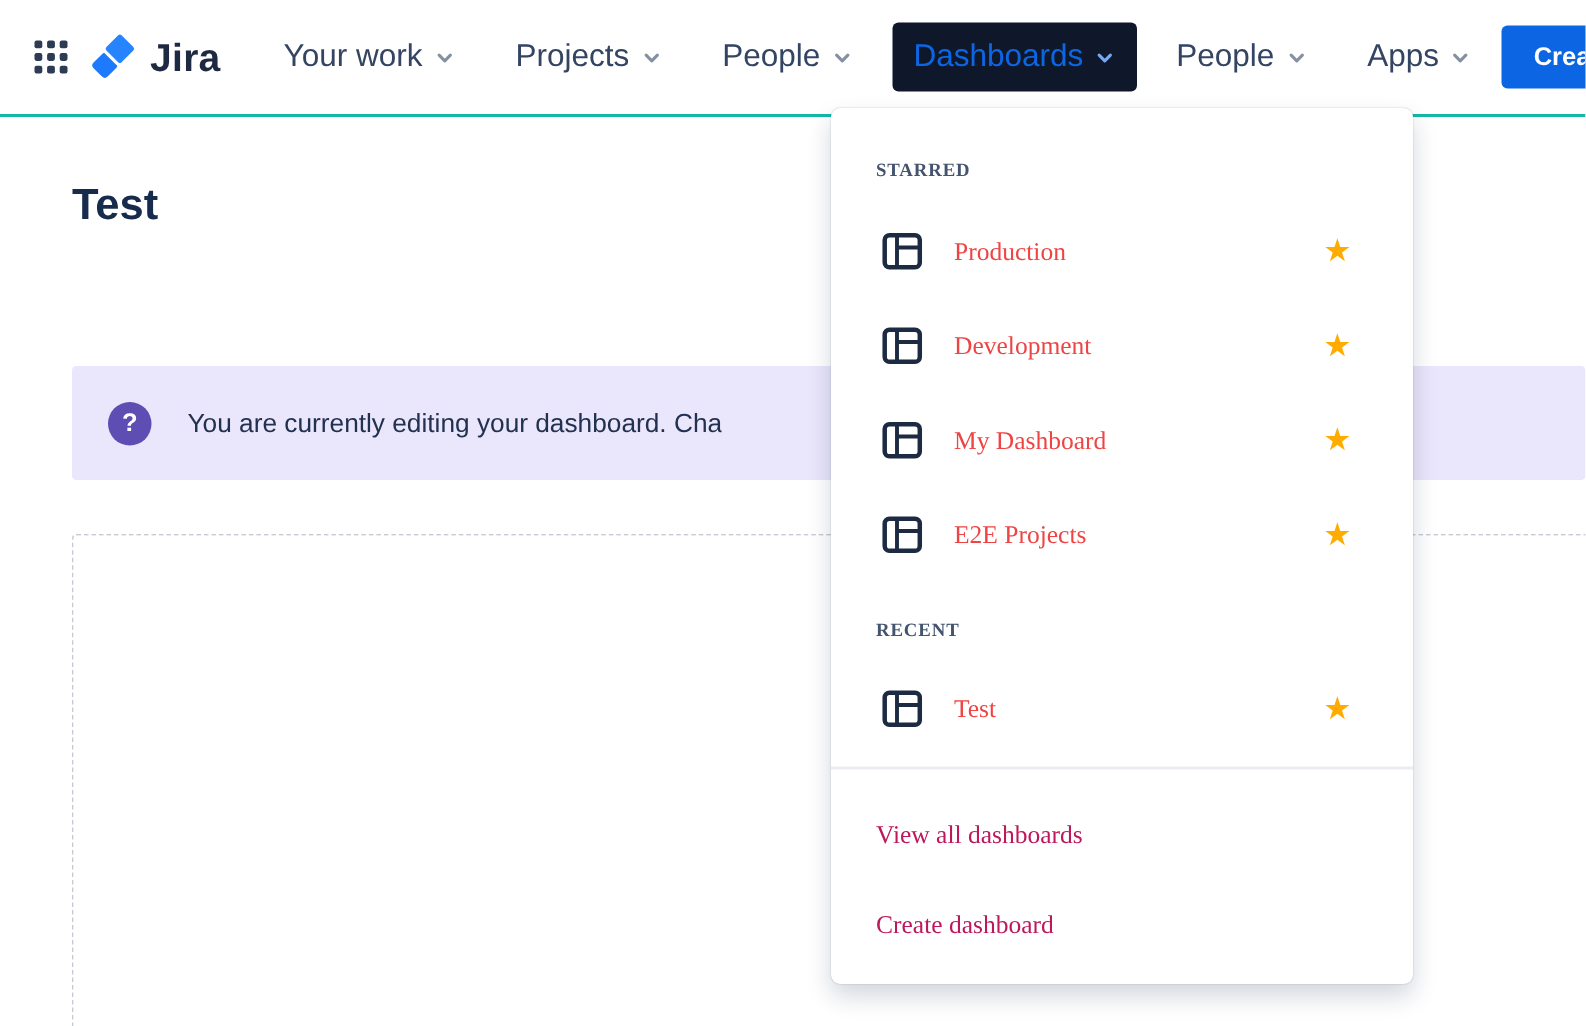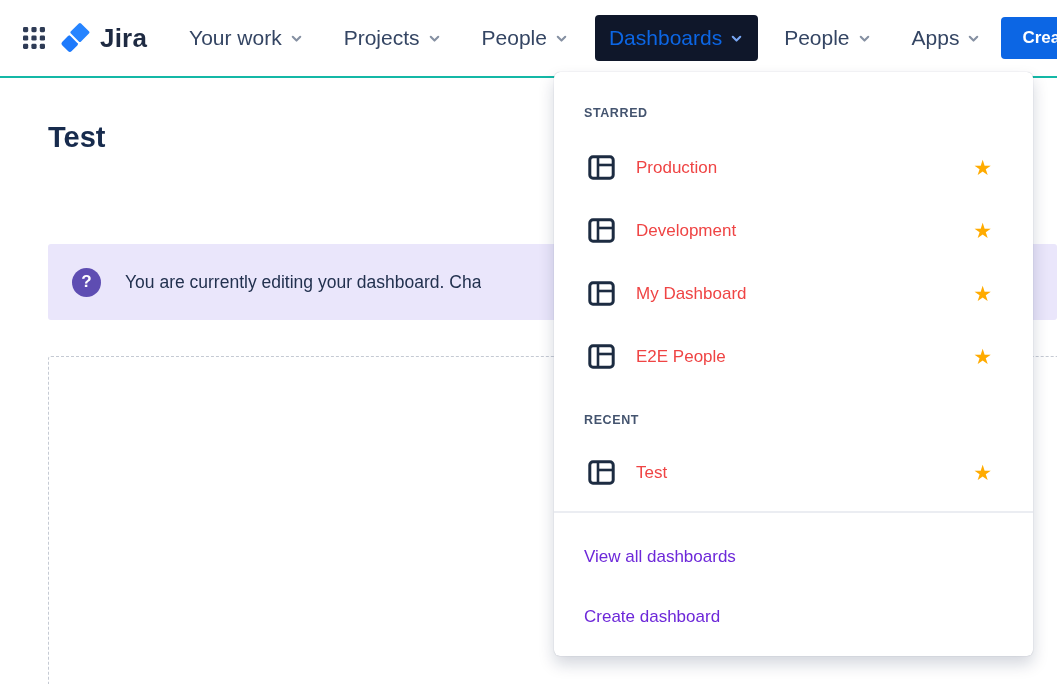--- a/index.html
+++ b/index.html
@@ -117,27 +117,28 @@
     width: 1030px; height: 470px;
     border: 1px dashed #C5CAD3;
     border-radius: 3px;
     background: #ffffff;
   }
 
   
   .dropdown {
     position: absolute;
     left: 554px; top: 72px;
-    width: 479px;
+    width: 388px;
     height: 584px;
     background: #ffffff;
     border-radius: 6px;
     box-shadow: 0 0 1px rgba(9,30,66,0.31), 0 8px 16px rgba(9,30,66,0.18);
     z-index: 50;
     padding-top: 34px;
+    font-family: Liberation Serif, serif;
   }
   .section-heading {
     font-size: 12.5px;
     font-weight: 700;
     letter-spacing: 0.6px;
     color: #44546F;
     padding: 0 30px;
     height: 14px;
     line-height: 14px;
     margin-bottom: 14px;
@@ -172,21 +173,21 @@
     background: #EBEDF2;
     margin-top: 7px;
   }
   .dd-footer { padding-top: 14px; }
   .dd-link {
     display: flex;
     align-items: center;
     height: 60px;
     padding: 0 30px;
     font-size: 17px;
-    color: #6d28d9;
+    color: #be185d;
     cursor: pointer;
     white-space: nowrap;
     text-align: center;
   }
 </style>
 </head>
 <body>
 
 <header class="navbar">
   <button class="appswitcher-btn">
@@ -321,21 +322,21 @@
       <span class="star">★</span>
     </div>
     <div class="menu-item">
       <span class="dash-icon">
           <svg width="27" height="25" viewBox="0 0 27 25">
             <rect x="1.8" y="1.8" width="23.4" height="21.4" rx="3.2" fill="none" stroke="#1C2B41" stroke-width="3"></rect>
             <line x1="10" y1="2" x2="10" y2="23" stroke="#1C2B41" stroke-width="2.6"></line>
             <line x1="10" y1="10" x2="25" y2="10" stroke="#1C2B41" stroke-width="2.6"></line>
           </svg>
         </span>
-      <span class="mi-label">E2E People</span>
+      <span class="mi-label">E2E Projects</span>
       <span class="star">★</span>
     </div>
   </div>
 
   <div class="section-heading recent">RECENT</div>
 
   <div class="menu-list recent-list">
     <div class="menu-item">
       <span class="dash-icon">
           <svg width="27" height="25" viewBox="0 0 27 25">

